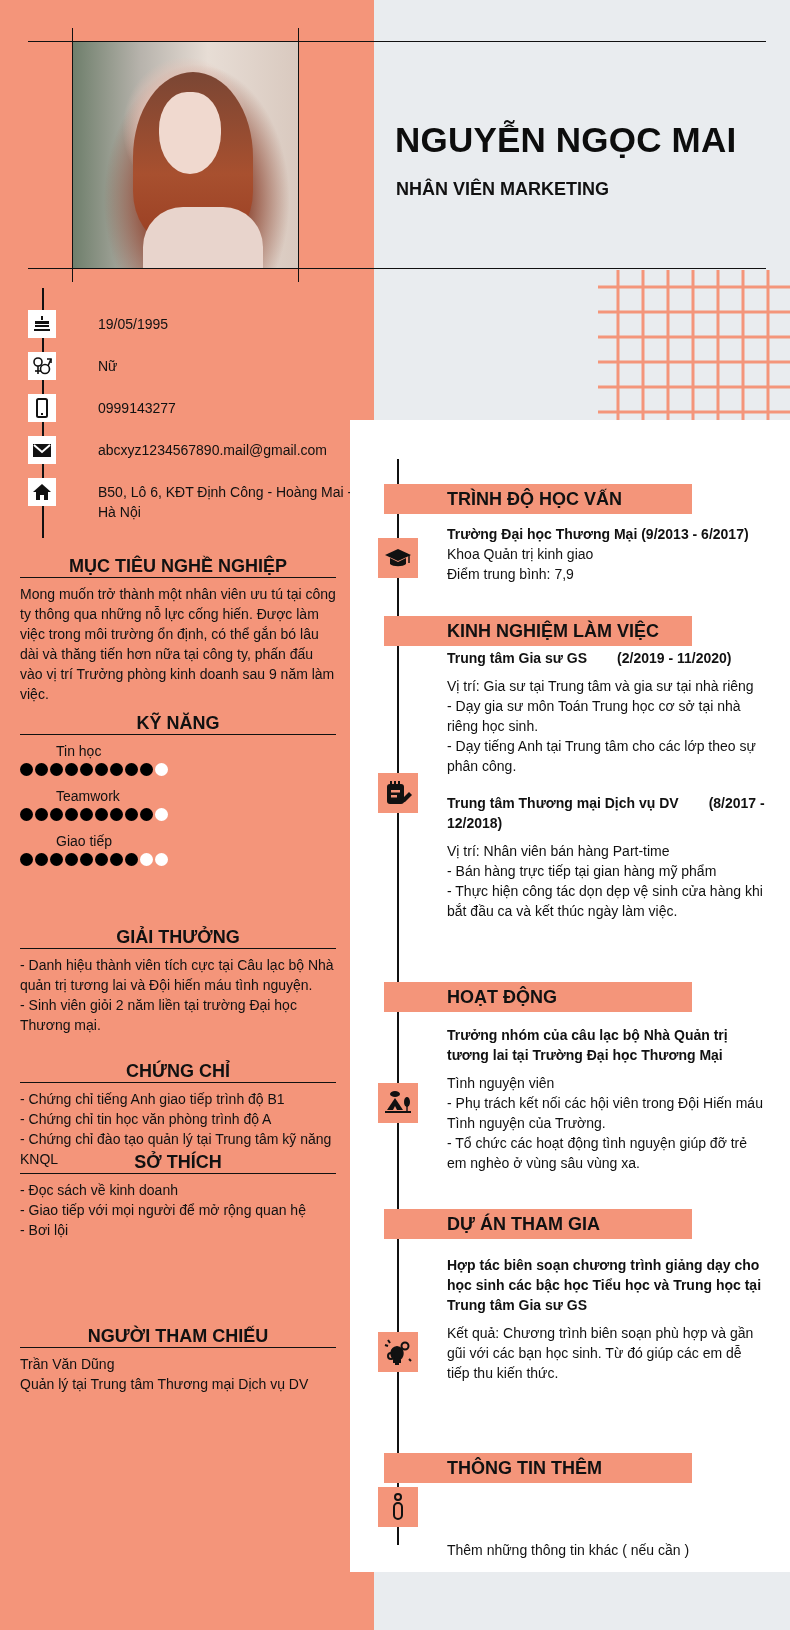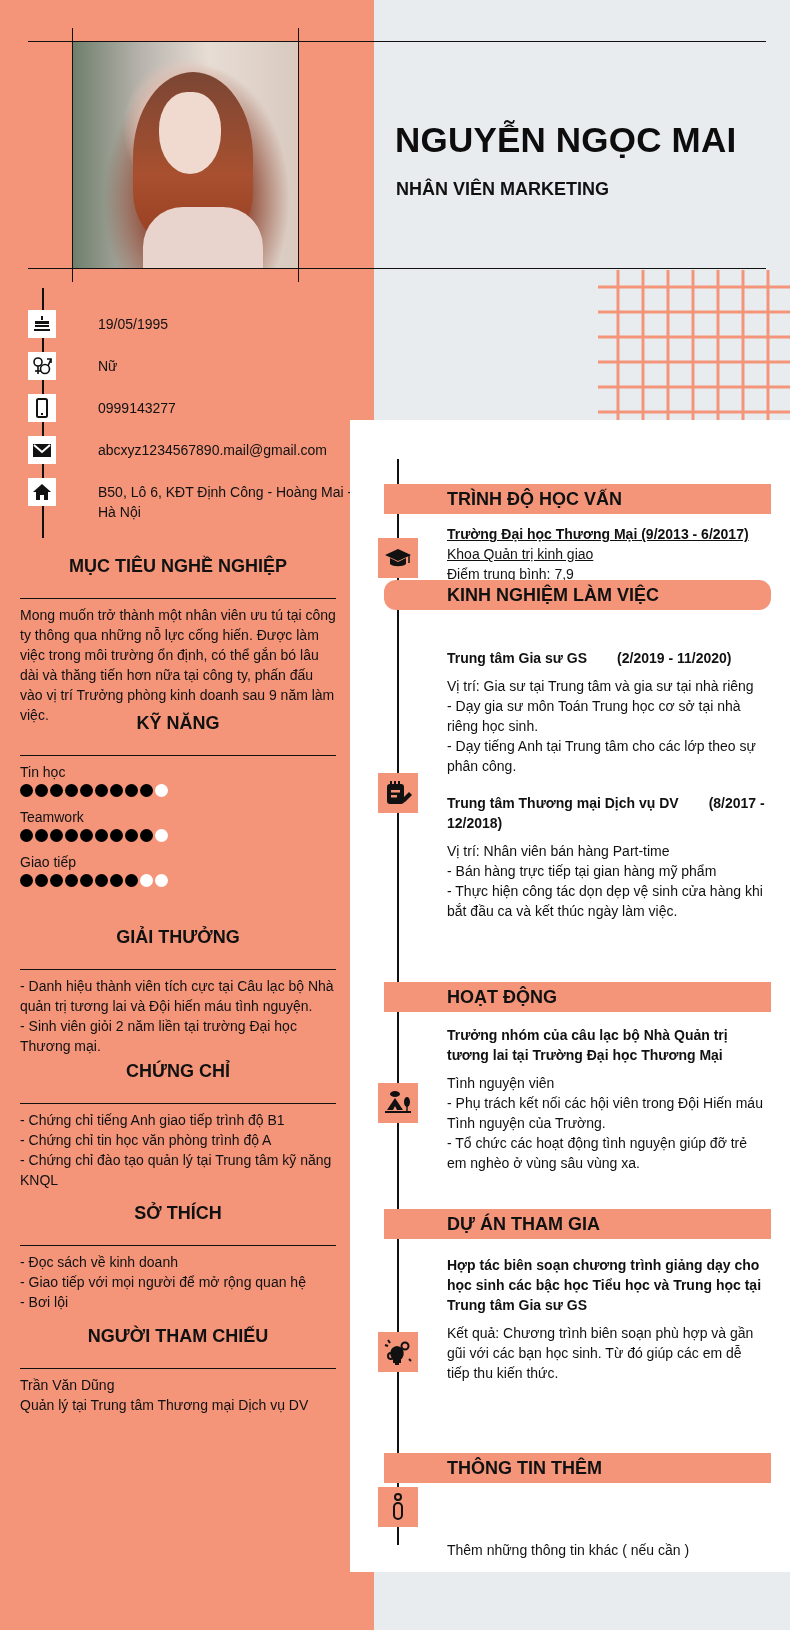--- a/index.html
+++ b/index.html
@@ -16,29 +16,29 @@
   .photo .hair { position: absolute; left: 60px; top: 30px; width: 120px; height: 170px; border-radius: 50% 50% 30% 30%; background: linear-gradient(180deg, #7a4634, #a8502f 60%, #9a3f23); z-index: 0; }
   .photo .face, .photo .shirt { z-index: 1; }
   .name { position: absolute; left: 395px; top: 120px; font-size: 35px; font-weight: bold; letter-spacing: 0.2px; color: #0d0d0d; }
   .job { position: absolute; left: 396px; top: 179px; font-size: 18px; font-weight: bold; color: #111; }
   .grid { position: absolute; left: 598px; top: 270px; width: 192px; height: 150px; }
   .contacts { position: absolute; left: 28px; top: 310px; width: 330px; }
   .contact { position: relative; display: flex; align-items: flex-start; margin-bottom: 14px; justify-content: space-between; }
   .cicon { width: 28px; height: 28px; background: #fff; display: flex; align-items: center; justify-content: center; flex-shrink: 0; }
   .ctext { margin-left: 13px; font-size: 14px; line-height: 20px; padding-top: 4px; width: 260px; }
   .lsec { position: absolute; left: 20px; width: 316px; }
-  .lsec h2 { text-align: center; font-size: 18px; font-weight: bold; padding-bottom: 21px; border-bottom: 1.5px solid #111; margin-bottom: 6px; }
+  .lsec h2 { text-align: center; font-size: 18px; font-weight: bold; padding-bottom: 0; border-bottom: 1.5px solid #111; margin-bottom: 6px; }
   .lsec p { font-size: 14px; line-height: 20px; }
-  .skill-label { font-size: 14px; line-height: 20px; margin-top: 4px; }
+  .skill-label { font-size: 14px; line-height: 20px; margin-top: 4px; margin-left: 36px; }
   .dots { display: flex; gap: 2px; margin-top: 2px; margin-bottom: 10px; }
   .dot { width: 13px; height: 13px; border-radius: 50%; background: #000; }
   .dot.empty { background: #fff; }
   .white-panel { position: absolute; left: 350px; top: 420px; width: 440px; height: 1152px; background: #fff; }
   .timeline { position: absolute; left: 397px; width: 2px; background: #111; }
-  .rhead { position: absolute; left: 384px; width: 387px; height: 30px; background: #f4957a; }
+  .rhead { position: absolute; left: 384px; width: 308px; height: 30px; background: #f4957a; }
   .rhead span { position: absolute; left: 63px; top: 5px; font-size: 18px; font-weight: bold; color: #111; }
   .ricon { position: absolute; left: 378px; width: 40px; height: 40px; background: #f4957a; display: flex; align-items: center; justify-content: center; }
   .rtext { position: absolute; left: 447px; width: 320px; font-size: 14px; line-height: 20px; }
   .rtext b { font-weight: bold; }
   .rtext .gap { height: 8px; }
 </style>
 </head>
 <body>
 
 <div class="coral-col"></div>
@@ -184,21 +184,21 @@
   <p>- Sinh viên giỏi 2 năm liền tại trường Đại học Thương mại.</p>
 </div>
 
 <div class="lsec" style="top:1061px;">
   <h2>CHỨNG CHỈ</h2>
   <p>- Chứng chỉ tiếng Anh giao tiếp trình độ B1</p>
   <p>- Chứng chỉ tin học văn phòng trình độ A</p>
   <p>- Chứng chỉ đào tạo quản lý tại Trung tâm kỹ năng KNQL</p>
 </div>
 
-<div class="lsec" style="top:1203px;">
+<div class="lsec" style="top:1152px;">
   <h2>SỞ THÍCH</h2>
   <p>- Đọc sách về kinh doanh</p>
   <p>- Giao tiếp với mọi người để mở rộng quan hệ</p>
   <p>- Bơi lội</p>
 </div>
 
 <div class="lsec" style="top:1326px;">
   <h2>NGƯỜI THAM CHIẾU</h2>
   <p>Trần Văn Dũng</p>
   <p>Quản lý tại Trung tâm Thương mại Dịch vụ DV</p>
@@ -210,27 +210,27 @@
 <div class="rhead" style="top:484px;">
     <span>TRÌNH ĐỘ HỌC VẤN</span>
   </div>
 <div class="ricon" style="top:538px;">
   <svg width="28" height="22" viewBox="0 0 28 22">
       <polygon points="14,2 27,8 14,14 1,8" fill="#111"></polygon>
       <path d="M6 11 v6 c3 3 13 3 16 0 v-6 l-8 4 z" fill="#111"></path>
       <line x1="25" y1="8" x2="25" y2="16" stroke="#111" stroke-width="1.5"></line>
     </svg>
 </div>
-<div class="rtext" style="top:524px;text-decoration:underline;">
+<div class="rtext" style="top:524px;">
   <div><b>Trường Đại học Thương Mại (9/2013 - 6/2017)</b></div>
   <div>Khoa Quản trị kinh giao</div>
   <div>Điểm trung bình: 7,9</div>
 </div>
 
-<div class="rhead" style="top:580px;border-radius:12px;">
+<div class="rhead" style="top:616px;">
     <span>KINH NGHIỆM LÀM VIỆC</span>
   </div>
 <div class="ricon" style="top:773px;">
   <svg width="28" height="28" viewBox="0 0 28 28">
       <rect x="3" y="5" width="17" height="20" rx="3" fill="#111"></rect>
       <rect x="6" y="2" width="2" height="5" fill="#111"></rect>
       <rect x="10" y="2" width="2" height="5" fill="#111"></rect>
       <rect x="14" y="2" width="2" height="5" fill="#111"></rect>
       <rect x="7" y="11" width="9" height="2.5" fill="#f4957a"></rect>
       <rect x="7" y="16" width="6" height="2.5" fill="#f4957a"></rect>

